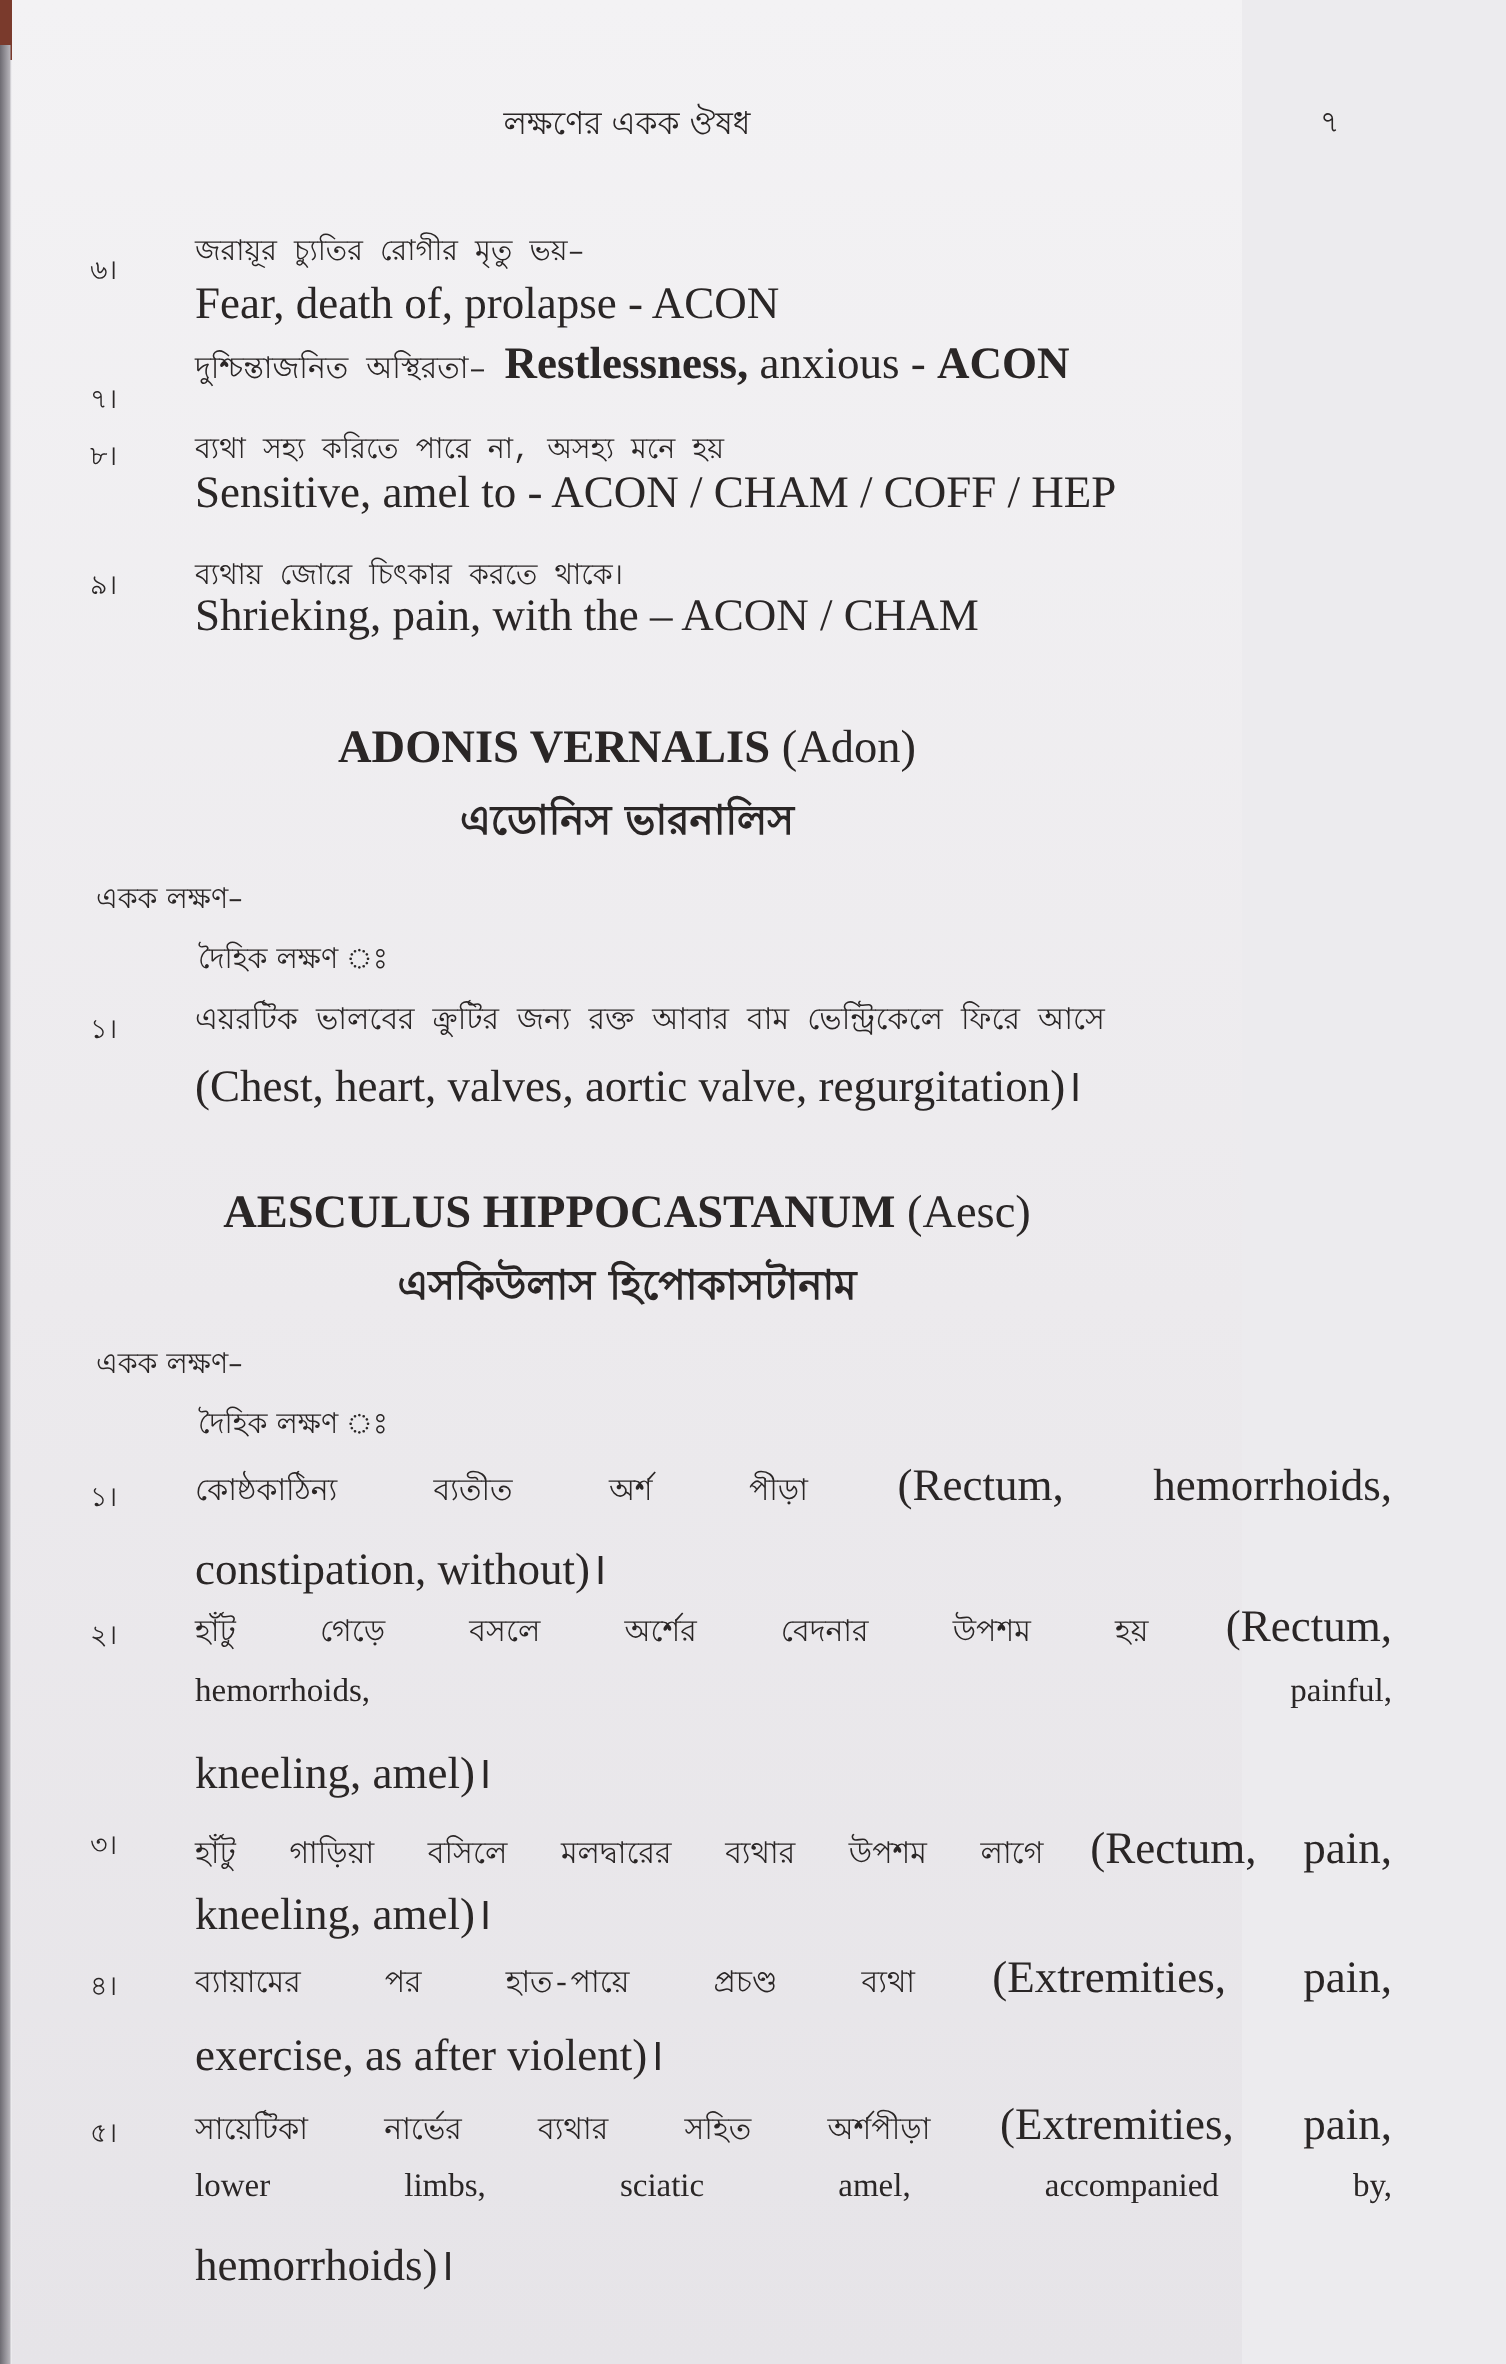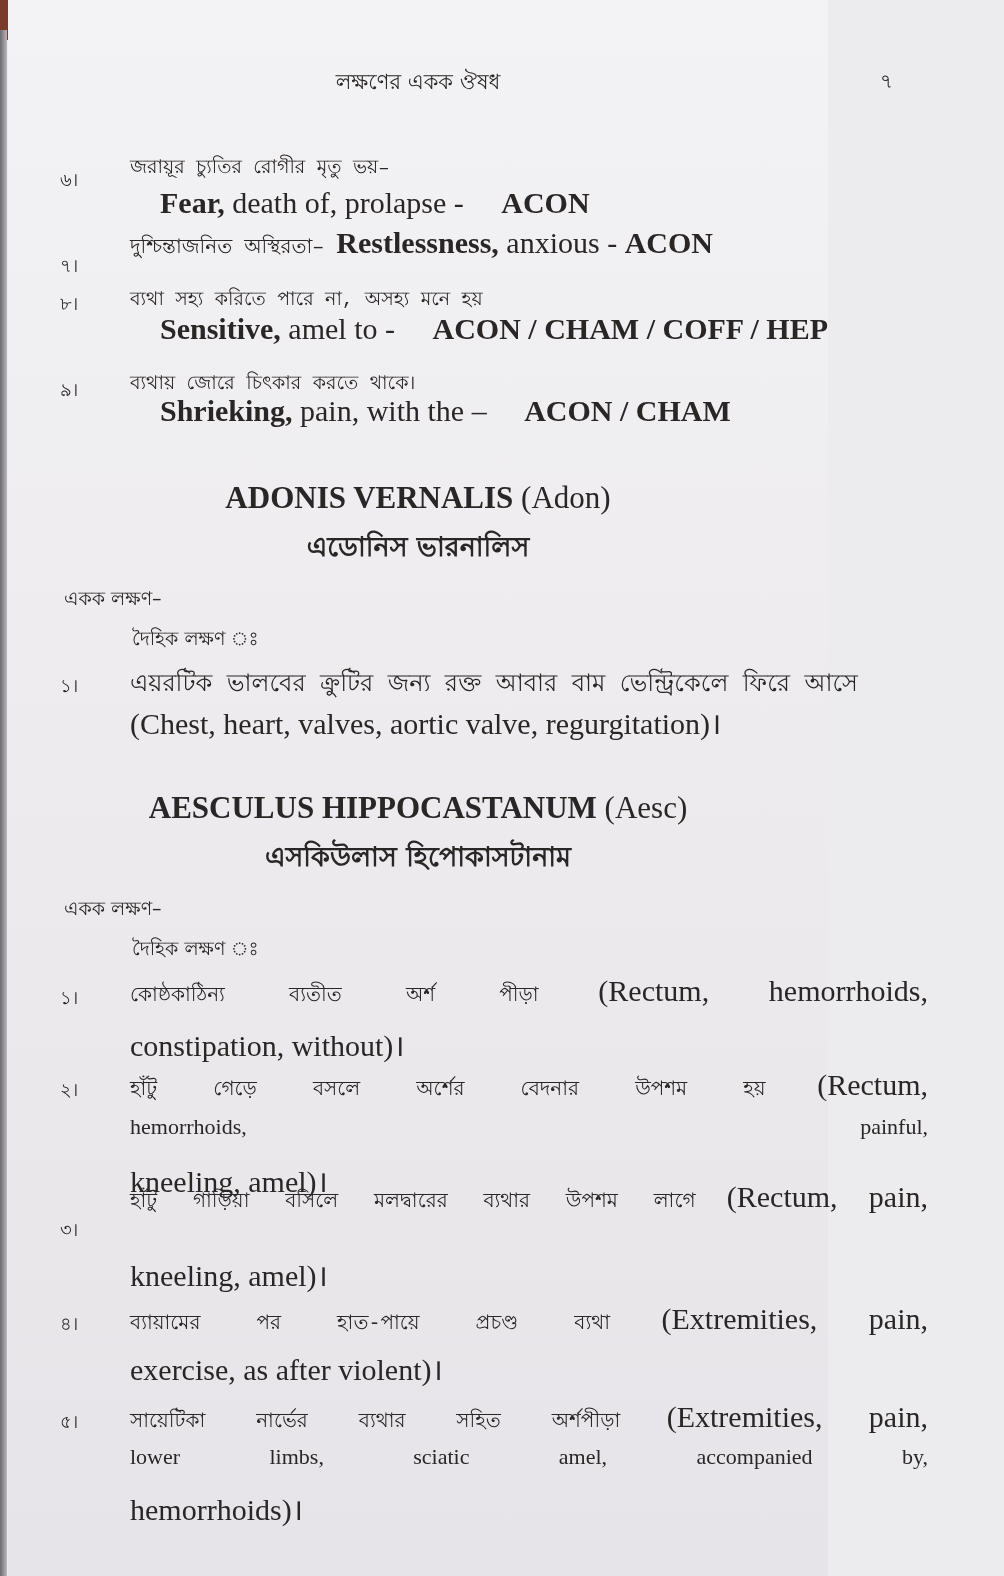--- a/index.html
+++ b/index.html
@@ -33,21 +33,21 @@
     }
     .num {
       position: absolute; left: 52px;
       font-family: "DejaVu Sans", sans-serif; font-size: 18px;
     }
     .bn {
       font-family: Liberation Mono, monospace; font-size: 19px;
     }
     .line { position: absolute; left: 122px; white-space: nowrap; }
     .en { font-size: 30px; }
-    .en b { font-weight: bold; margin-left: 30px; }
+    .en b { font-weight: normal; }
     .title {
       position: absolute; left: 0; width: 100%; text-align: center;
       font-size: 31px;
     }
     .title b { font-weight: bold; }
     .title-bn {
       position: absolute; left: 0; width: 100%; text-align: center;
       font-family: "DejaVu Sans", sans-serif; font-size: 27px; font-weight: bold;
     }
     .sub1 {
@@ -99,21 +99,21 @@
     <span class="line bn" style="top:368px">ব্যথায় জোরে চিৎকার করতে থাকে।</span>
     <span class="line en" style="top:394px"><b>Shrieking,</b><span> pain, with the – </span><b>ACON / CHAM</b></span>
   </div>
 
   <div>
     <div class="title" style="top:480px"><b>ADONIS  VERNALIS</b><span> (Adon)</span></div>
     <div class="title-bn" style="top:526px">এডোনিস ভারনালিস</div>
     <div class="sub1" style="top:584px">একক লক্ষণ–</div>
     <div class="sub2" style="top:624px">দৈহিক লক্ষণ ঃ</div>
     <span class="num" style="top:672px">১।</span>
-    <span class="line bn" style="top:664px;font-size:24px">এয়রটিক ভালবের ক্রুটির জন্য রক্ত আবার বাম ভেন্ট্রিকেলে ফিরে আসে</span>
+    <span class="line bn" style="top:664px;font-size:20px">এয়রটিক ভালবের ক্রুটির জন্য রক্ত আবার বাম ভেন্ট্রিকেলে ফিরে আসে</span>
     <span class="line en" style="top:702px">(Chest, heart, valves, aortic valve, regurgitation)।</span>
   </div>
 
   <div>
     <div class="title" style="top:790px"><b>AESCULUS  HIPPOCASTANUM</b><span> (Aesc)</span></div>
     <div class="title-bn" style="top:836px">এসকিউলাস হিপোকাসটানাম</div>
     <div class="sub1" style="top:894px">একক লক্ষণ–</div>
     <div class="sub2" style="top:934px">দৈহিক লক্ষণ ঃ</div>
 
     <div>
@@ -124,21 +124,21 @@
 
     <div>
       <span class="num" style="top:1076px">২।</span>
       <div class="just mixed" style="top:1068px"><span class="bn">হাঁটু গেড়ে বসলে অর্শের বেদনার উপশম হয়</span> <span>(Rectum,</span></div>
       <div class="just" style="top:1114px"><span>hemorrhoids,</span> <span>painful,</span></div>
       <span class="line en" style="top:1160px">kneeling, amel)।</span>
     </div>
 
     <div>
       <span class="num" style="top:1216px">৩।</span>
-      <div class="just mixed" style="top:1180px"><span class="bn">হাঁটু গাড়িয়া বসিলে মলদ্বারের ব্যথার উপশম লাগে</span> <span>(Rectum, pain,</span></div>
+      <div class="just mixed" style="top:1216px"><span class="bn">হাঁটু গাড়িয়া বসিলে মলদ্বারের ব্যথার উপশম লাগে</span> <span>(Rectum, pain,</span></div>
       <span class="line en" style="top:1254px">kneeling, amel)।</span>
     </div>
 
     <div>
       <span class="num" style="top:1310px">৪।</span>
       <div class="just mixed" style="top:1302px"><span class="bn">ব্যায়ামের পর হাত-পায়ে প্রচণ্ড ব্যথা</span> <span>(Extremities, pain,</span></div>
       <span class="line en" style="top:1348px">exercise, as after violent)।</span>
     </div>
 
     <div>

